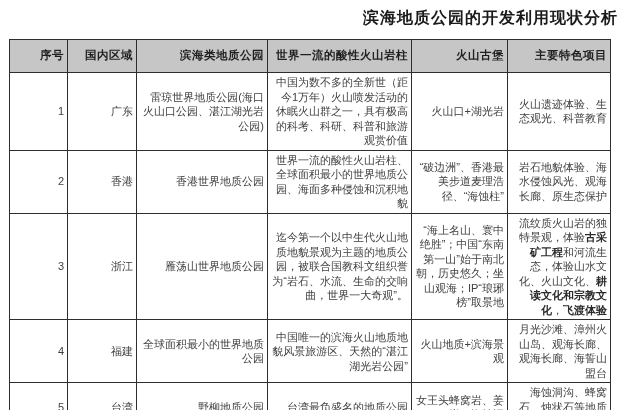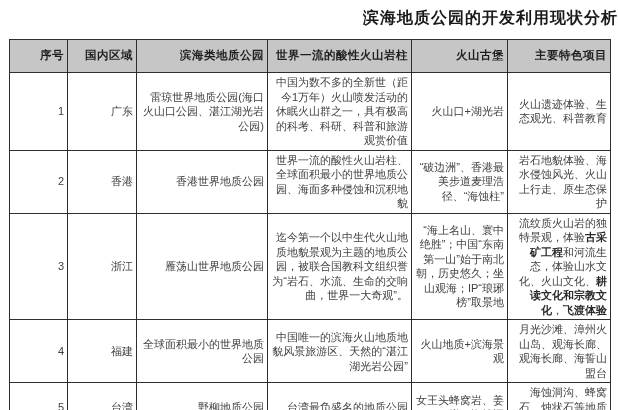--- a/index.html
+++ b/index.html
@@ -88,21 +88,21 @@
         <td>中国为数不多的全新世（距今1万年）火山喷发活动的休眠火山群之一，具有极高的科考、科研、科普和旅游观赏价值</td>
         <td>火山口+湖光岩</td>
         <td><span>火山遗迹体验、生态观光、科普教育</span></td>
       </tr>
       <tr class="r2">
         <td>2</td>
         <td>香港</td>
         <td>香港世界地质公园</td>
         <td>世界一流的酸性火山岩柱、全球面积最小的世界地质公园、海面多种侵蚀和沉积地貌</td>
         <td>“破边洲”、香港最美步道麦理浩径、“海蚀柱”</td>
-        <td><span>岩石地貌体验、海水侵蚀风光、火山上行走、原生态保护</span></td>
+        <td><span>岩石地貌体验、海水侵蚀风光、观海长廊、原生态保护</span></td>
       </tr>
       <tr class="r3">
         <td>3</td>
         <td>浙江</td>
         <td>雁荡山世界地质公园</td>
         <td>迄今第一个以中生代火山地质地貌景观为主题的地质公园，被联合国教科文组织誉为“岩石、水流、生命的交响曲，世界一大奇观”。</td>
         <td>“海上名山、寰中绝胜”；中国“东南第一山”始于南北朝，历史悠久；坐山观海；IP“琅琊榜”取景地</td>
         <td><span>流纹质火山岩的独特景观，体验</span><span class="b">古采矿工程</span><span>和河流生态，体验山水文化、火山文化、</span><span class="b">耕读文化和宗教文化</span><span>，</span><span class="b">飞渡体验</span></td>
       </tr>
       <tr class="r4">

